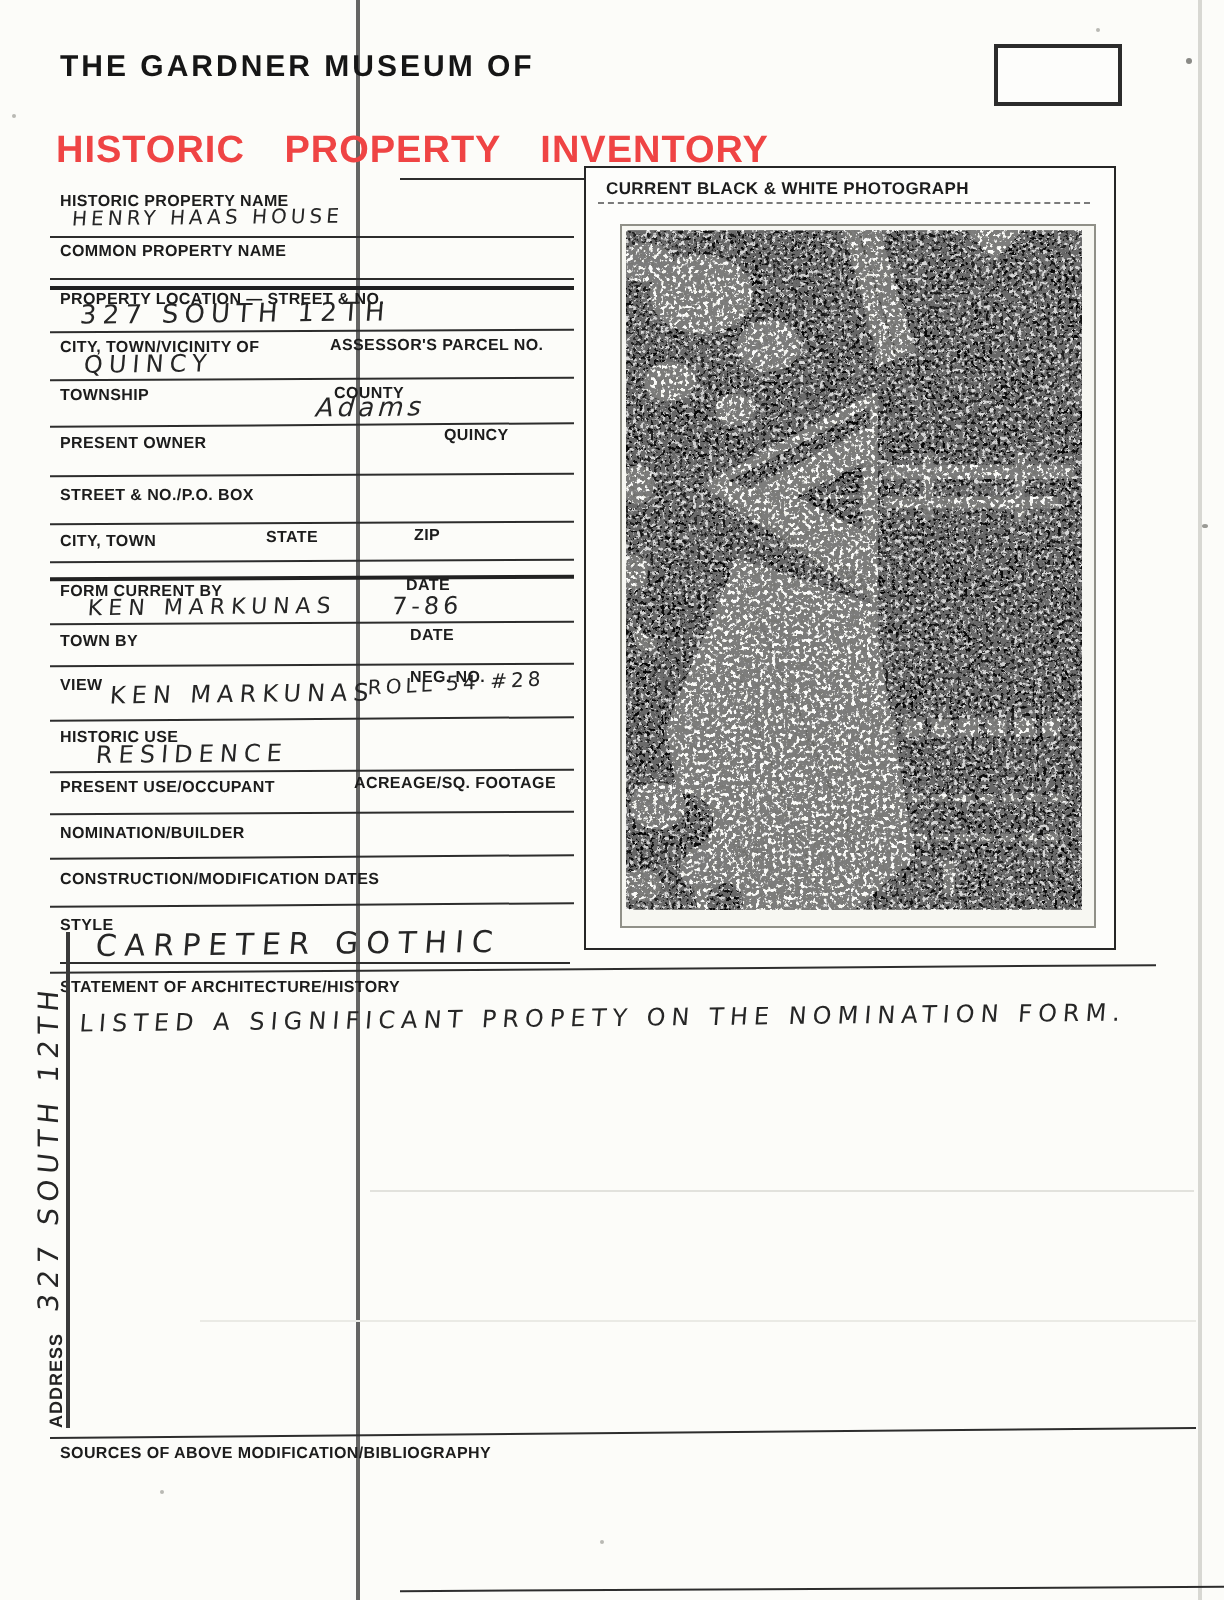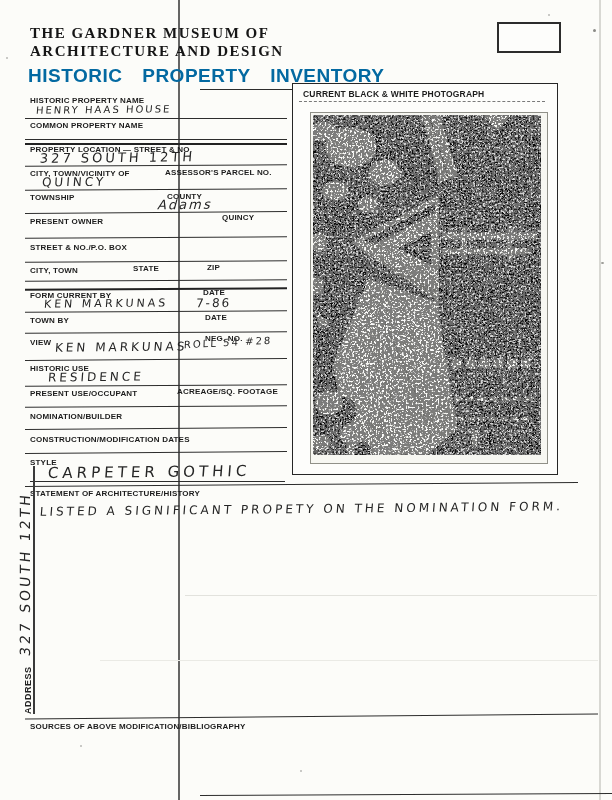--- a/index.html
+++ b/index.html
@@ -1,21 +1,21 @@
 <!DOCTYPE html>
 <html><head>
 <meta charset="utf-8">
 <style>
   html,body{margin:0;padding:0;background:#e9e9e6;}
   .page{position:relative;width:612px;height:800px;background:#fcfcf9;overflow:hidden;
         font-family:"Liberation Sans",sans-serif;color:#1b1b1b;}
-  .org{position:absolute;font-family:Liberation Serif, serif;font-weight:bold;
+  .org{position:absolute;font-family:Liberation Sans, sans-serif;font-weight:bold;
        font-size:15px;letter-spacing:1.5px;color:#161616;}
   .title{position:absolute;font-weight:bold;font-size:19px;letter-spacing:.5px;
-         word-spacing:14px;color:#0369a1;}
+         word-spacing:14px;color:#ef4444;}
   .lbl{position:absolute;font-weight:bold;font-size:8px;letter-spacing:.2px;
        color:#1c1c1c;white-space:nowrap;}
   .hand{position:absolute;font-family:"DejaVu Sans",sans-serif;color:#262626;
         white-space:nowrap;transform:skewX(-5deg) rotate(-.6deg);}
   .hl{position:absolute;background:#2d2d2d;height:1px;}
   .hl2{position:absolute;background:#222;height:1.5px;}
   .faint{position:absolute;background:#e2e2dd;height:1px;}
   .speck{position:absolute;width:2px;height:2px;background:#b9b9b4;border-radius:50%;}
   .fold{position:absolute;left:178px;top:0;width:1.5px;height:800px;background:#4a4a4a;opacity:.85;}
   .edge{position:absolute;left:599px;top:0;width:2px;height:800px;background:#d8d8d3;}
@@ -38,21 +38,20 @@
   <div class="edge"></div>
   <div class="speck" style="left:6px;top:57px"></div>
   <div class="speck" style="left:548px;top:14px"></div>
   <div class="speck" style="left:593px;top:29px;width:3px;height:3px;background:#8a8a86"></div>
   <div class="speck" style="left:456px;top:170px"></div>
   <div class="speck" style="left:601px;top:262px;width:3px;height:2px;background:#9a9a95"></div>
   <div class="speck" style="left:80px;top:745px"></div>
   <div class="speck" style="left:300px;top:770px"></div>
 
   <div class="org" style="left:30px;top:25px">THE GARDNER MUSEUM OF</div>
-  <div class="org" style="left:30px;top:43px">ARCHITECTURE AND DESIGN</div>
   <div class="title" style="left:28px;top:65px">HISTORIC PROPERTY INVENTORY</div>
   <div class="tr-box"></div>
   <div class="hl" style="left:200px;top:89px;width:92px"></div>
 
   <div class="lbl" style="left:30px;top:96px">HISTORIC PROPERTY NAME</div>
   <div class="hand" style="left:36px;top:104px;font-size:10px;letter-spacing:2px">HENRY HAAS HOUSE</div>
   <div class="hl" style="left:25px;top:118px;width:262px"></div>
 
   <div class="lbl" style="left:30px;top:121px">COMMON PROPERTY NAME</div>
   <div class="hl" style="left:25px;top:139px;width:262px"></div>

